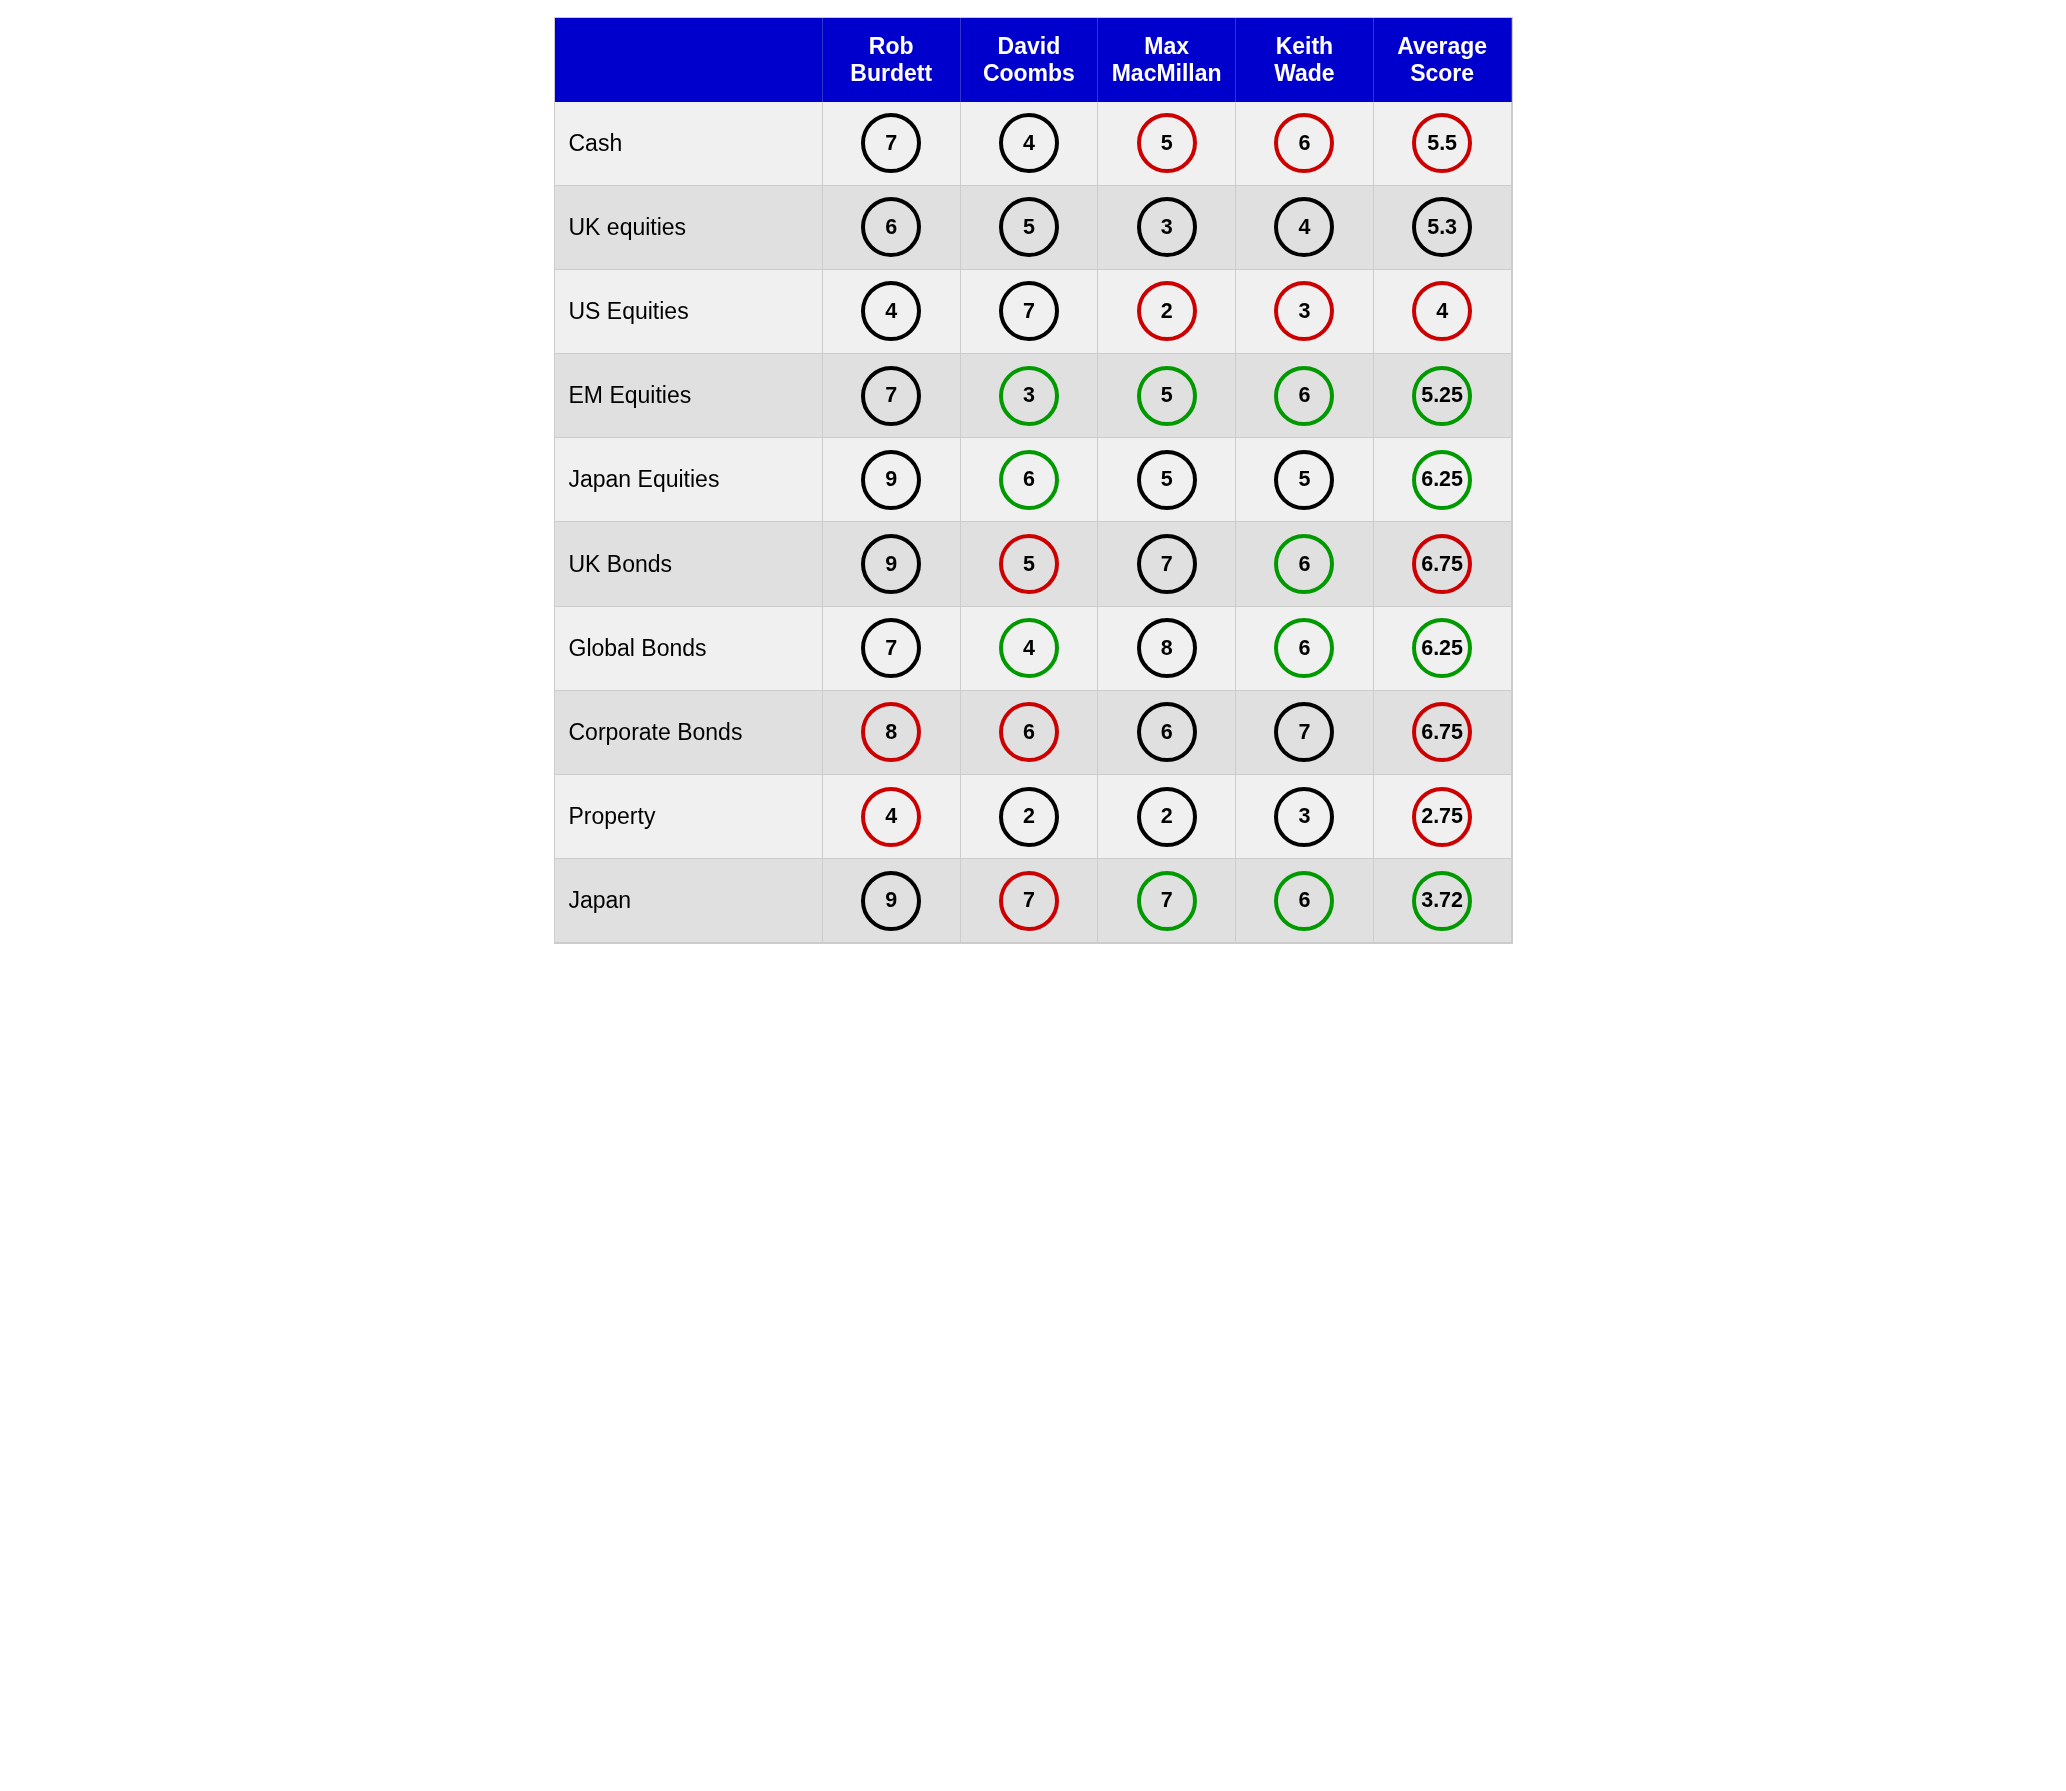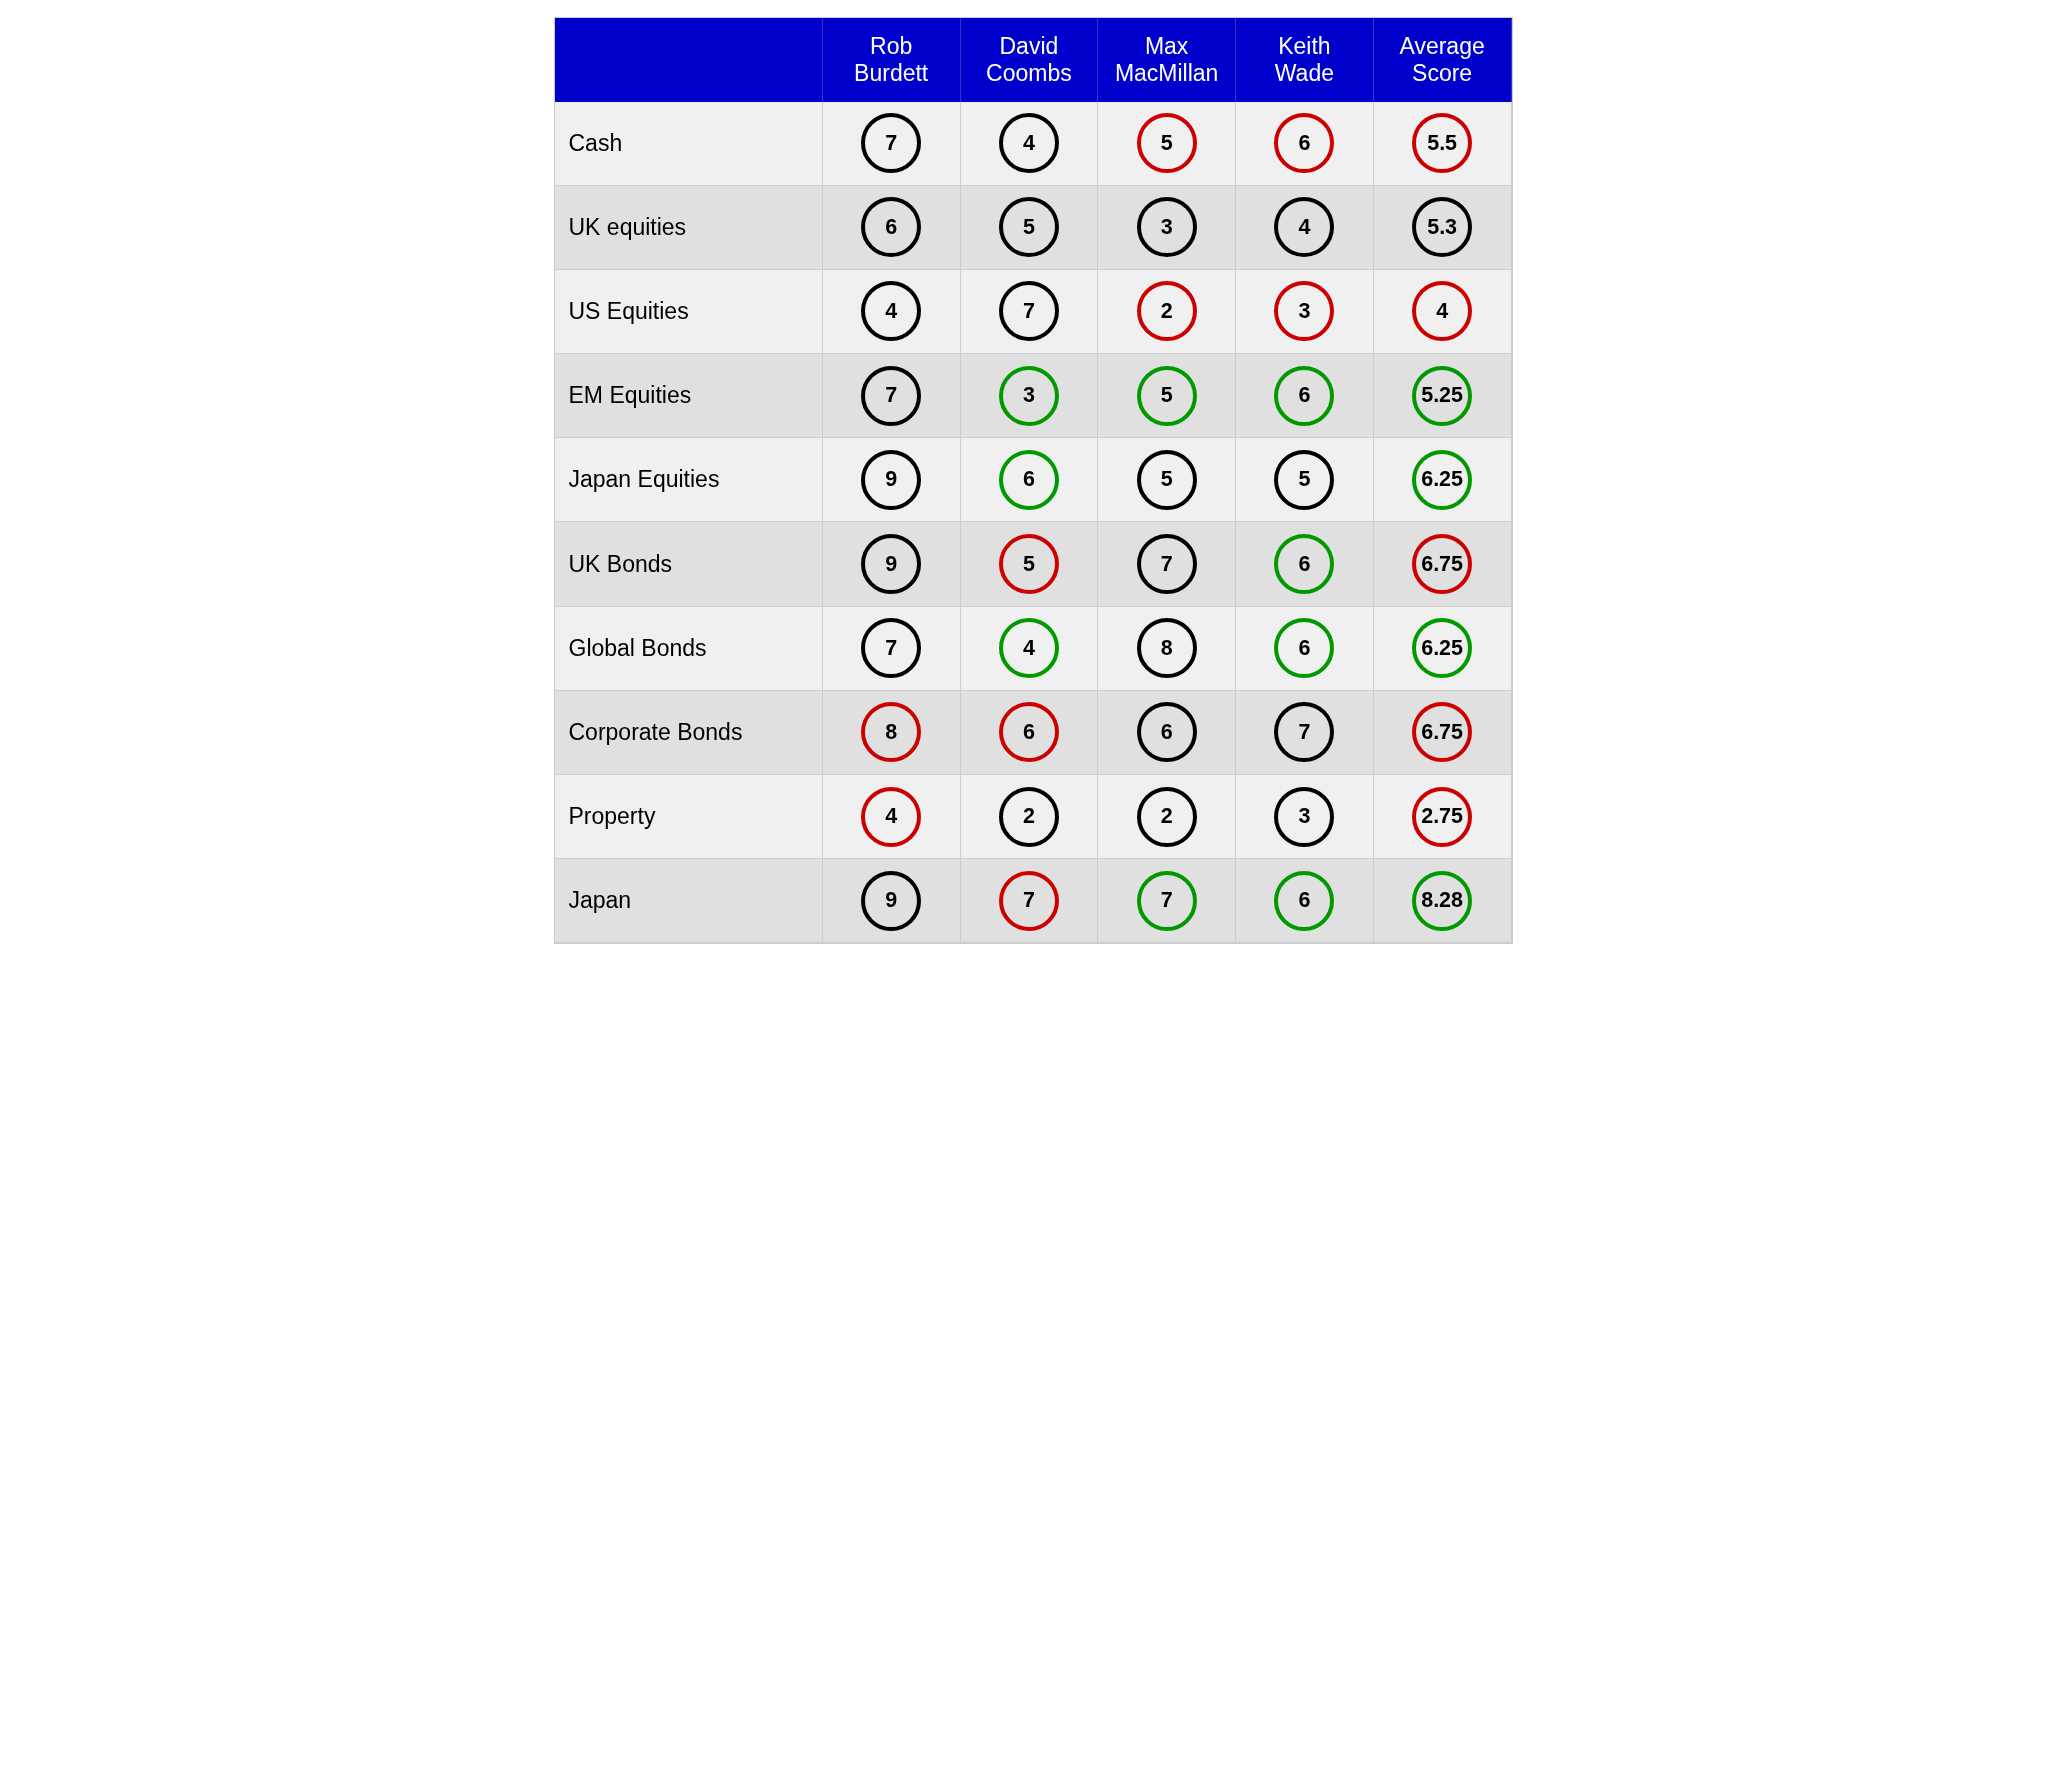--- a/index.html
+++ b/index.html
@@ -21,21 +21,21 @@
       width: 100%;
       border-collapse: collapse;
     }
     thead tr {
       background-color: #0000cc;
       color: white;
     }
     thead th {
       padding: 15px 11.6px;
       font-size: 23px;
-      font-weight: normal;
+      font-weight: bold;
       text-align: left;
       vertical-align: top;
       border-right: 1.7px solid #3333cc;
       margin-left: 18px;
     }
     thead th:first-child {
       width: 28%;
     }
     thead th:not(:first-child) {
       width: 14.4%;
@@ -169,18 +169,18 @@
           <td><span class="circle black">2</span></td>
           <td><span class="circle black">3</span></td>
           <td><span class="circle red">2.75</span></td>
         </tr>
         <tr>
           <td>Japan</td>
           <td><span class="circle black">9</span></td>
           <td><span class="circle red">7</span></td>
           <td><span class="circle green">7</span></td>
           <td><span class="circle green">6</span></td>
-          <td><span class="circle green">8.28</span></td>
+          <td><span class="circle green">3.72</span></td>
         </tr>
       </tbody>
   </table>
 </div>
 
 
 </body></html>

